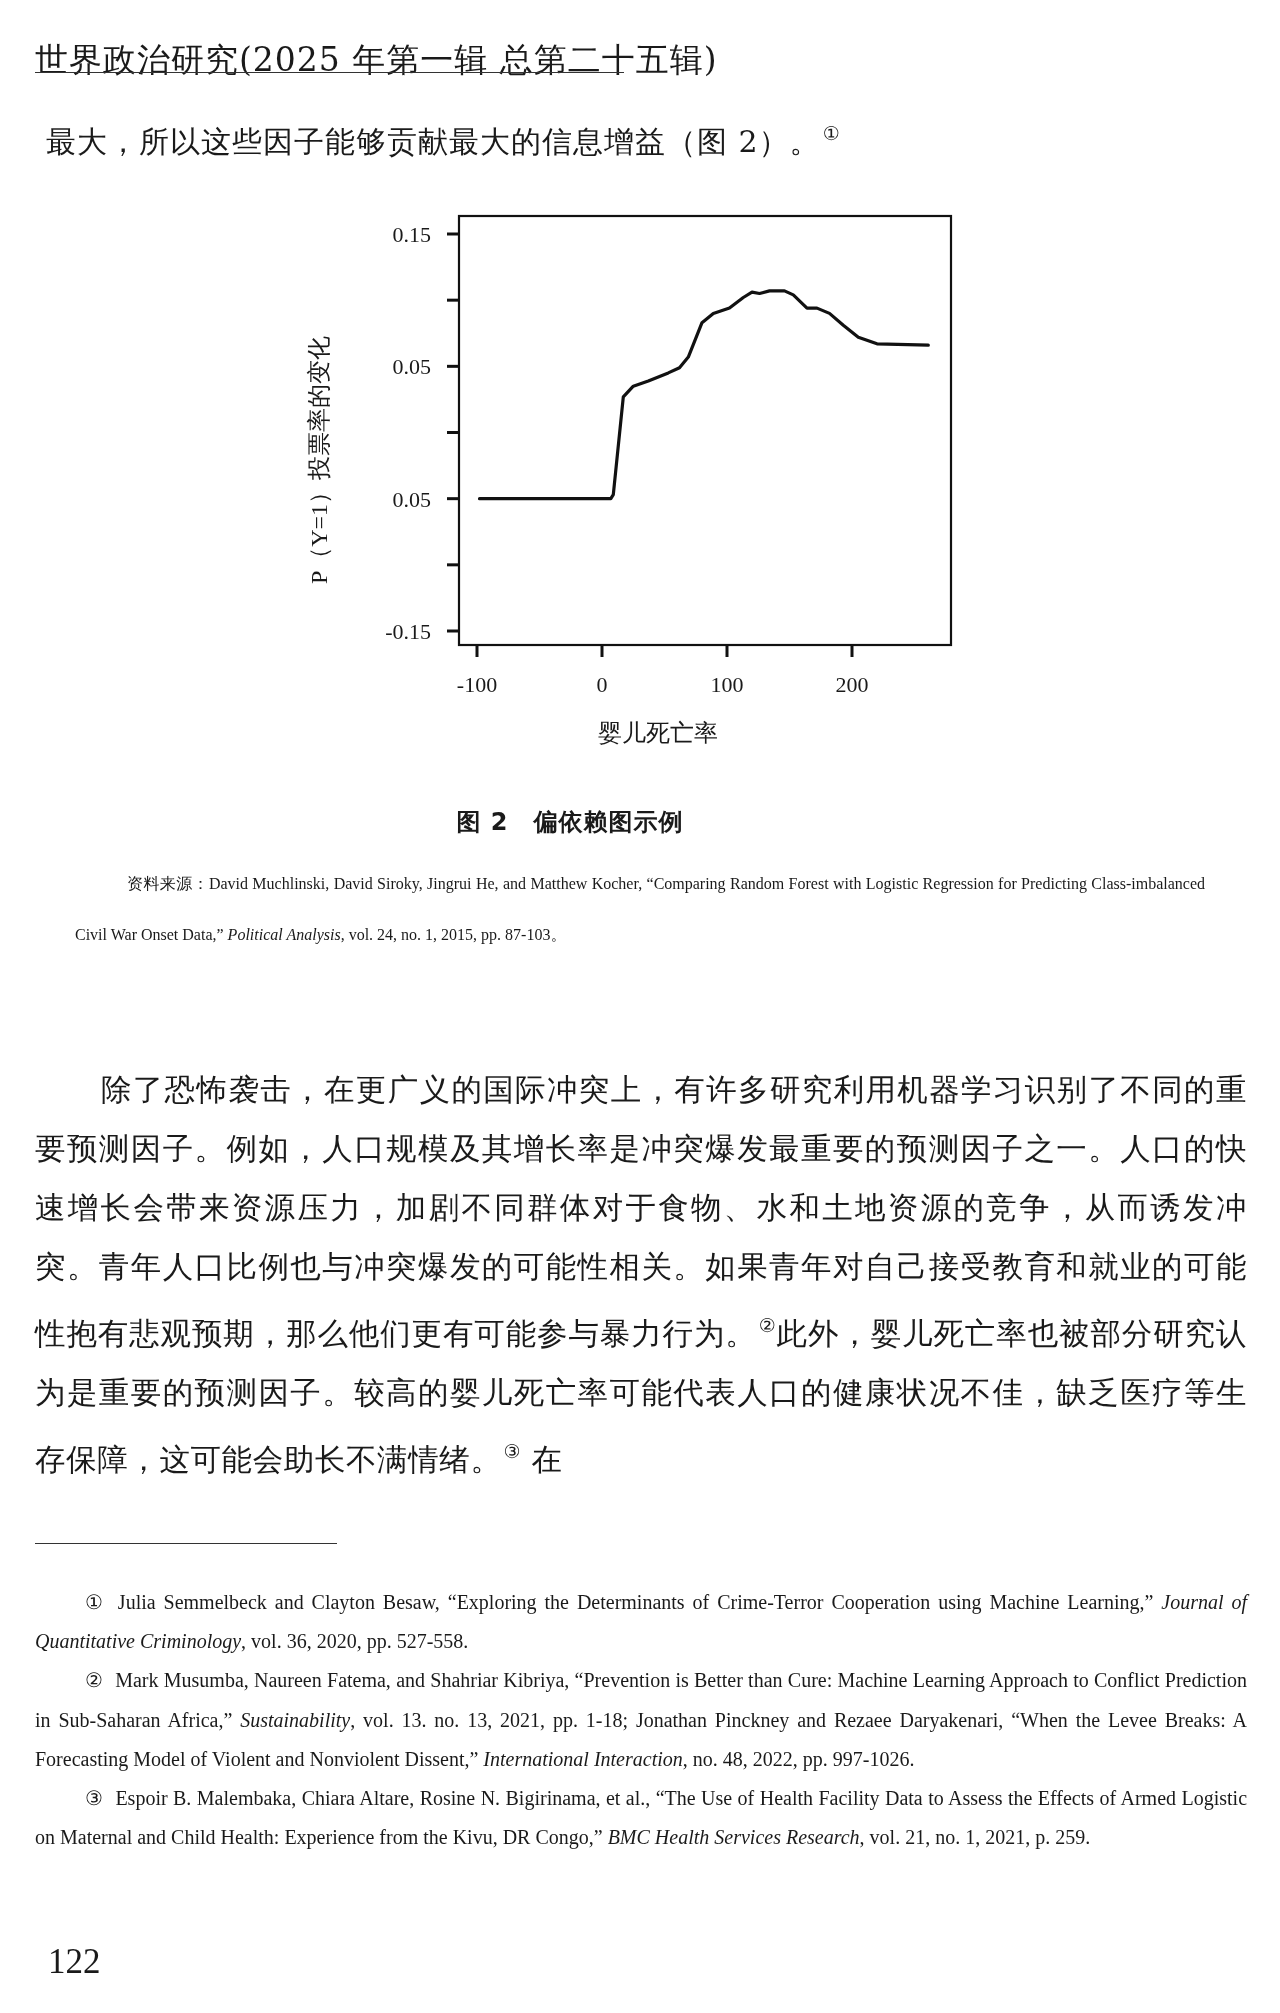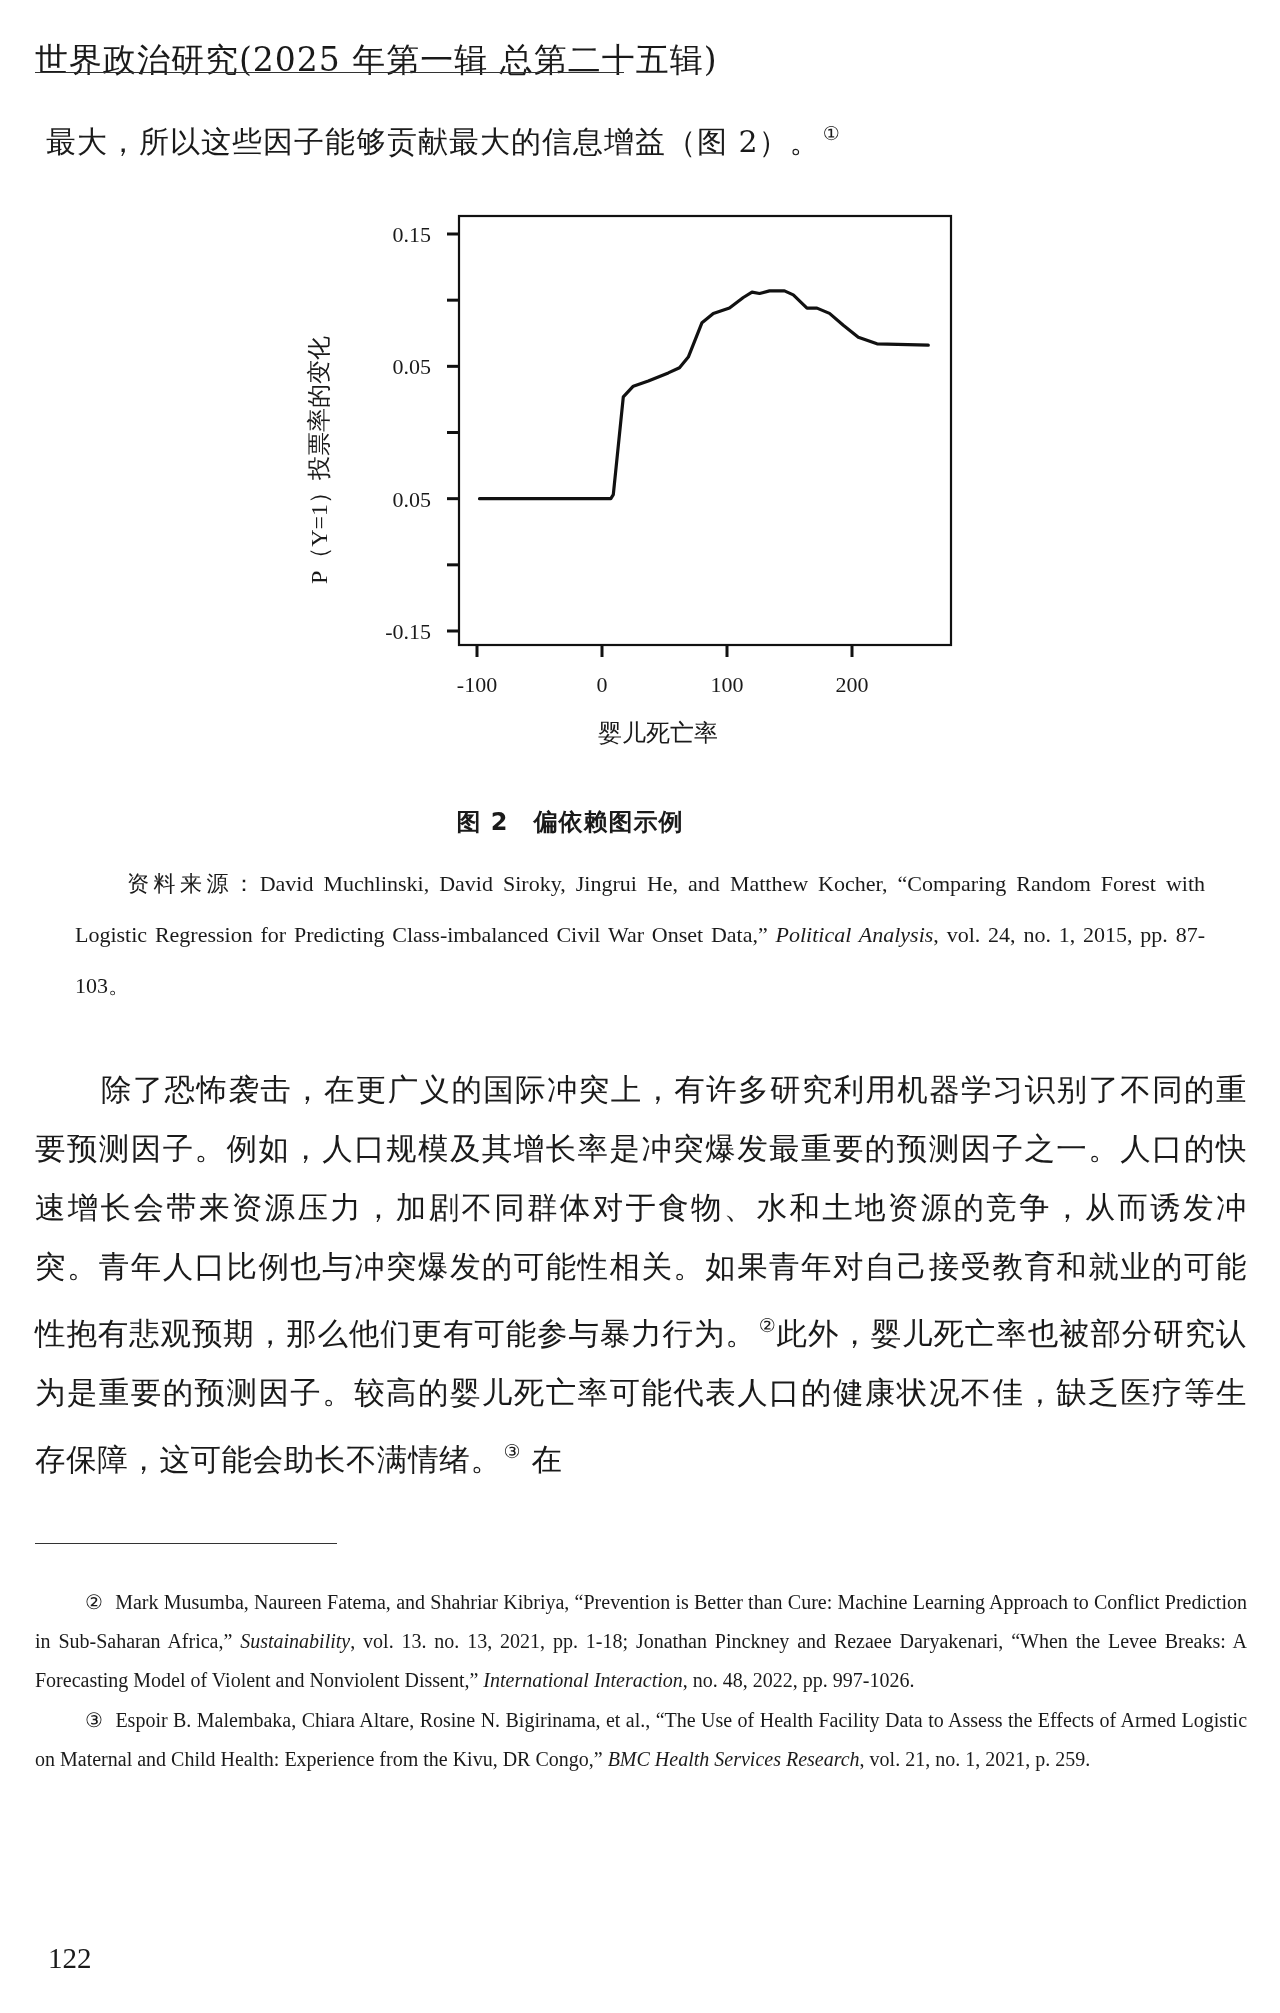--- a/index.html
+++ b/index.html
@@ -7,31 +7,31 @@
          font-family: "DejaVu Serif", "Liberation Serif", serif; color: #1a1a1a; }
   .abs { position: absolute; }
   .running-head { left: 35px; top: 38px; font-size: 33px; letter-spacing: 1px; white-space: nowrap; }
   .head-rule { left: 35px; top: 72px; width: 589px; height: 0; border-top: 1.5px solid #333; }
   .lead-line { left: 35px; top: 122px; font-size: 30px; white-space: nowrap; letter-spacing: 1px; margin-left: 11px; }
   sup.fnref { font-size: 19px; vertical-align: 12px; margin-left: 2px; }
   #chart { left: 0; top: 190px; }
   .chart-text { font-family: "Liberation Serif", "DejaVu Serif", serif; fill: #1a1a1a; }
   .caption { left: 0; width: 1140px; top: 806px; text-align: center; font-size: 24px; font-weight: bold;
              font-family: "DejaVu Sans", sans-serif; letter-spacing: 1px; }
-  .source { left: 75px; width: 1130px; top: 858px; font-size: 22px; line-height: 51px;
+  .source { left: 75px; width: 1130px; top: 858px; font-size: 16px; line-height: 51px;
             font-family: "Liberation Serif", serif; text-align: justify; text-indent: 52px; }
   .source i, .fn i { font-style: italic; }
   .body-para { left: 35px; width: 1212px; top: 1060px; font-size: 30.5px; line-height: 59px;
                text-align: justify; text-indent: 66px; letter-spacing: 0.6px; }
   .fn-rule { left: 35px; top: 1543px; width: 302px; height: 0; border-top: 1.5px solid #333; }
   .footnotes { left: 35px; width: 1212px; top: 1583px; font-size: 20px; line-height: 39.2px;
                font-family: "Liberation Serif", serif; }
   .fn { text-align: justify; text-indent: 50px; margin: 0; }
   .fn-mark { margin-right: 12px; }
-  .page-num { left: 48px; top: 1942px; font-size: 29px; font-family: "Liberation Serif", serif; }
+  .page-num { left: 48px; top: 1942px; font-size: 35px; font-family: "Liberation Serif", serif; }
 </style>
 </head>
 <body>
 
 <div class="abs running-head">世界政治研究(2025 年第一辑  总第二十五辑)</div>
 <div class="abs head-rule"></div>
 
 <div class="abs lead-line"><span>最大，所以这些因子能够贡献最大的信息增益（图 2）。</span><sup class="fnref">①</sup></div>
 
 <svg id="chart" class="abs" width="1280" height="600">
@@ -93,17 +93,18 @@
 
 <div class="abs caption">图 2　偏依赖图示例</div>
 
 <div class="abs source"><span>资料来源：</span><span>David Muchlinski, David Siroky, Jingrui He, and Matthew Kocher, “Comparing Random Forest with Logistic Regression for Predicting Class-imbalanced Civil War Onset Data,” </span><i>Political Analysis</i><span>, vol. 24, no. 1, 2015, pp. 87-103。</span></div>
 
 <div class="abs body-para"><span>除了恐怖袭击，在更广义的国际冲突上，有许多研究利用机器学习识别了不同的重要预测因子。例如，人口规模及其增长率是冲突爆发最重要的预测因子之一。人口的快速增长会带来资源压力，加剧不同群体对于食物、水和土地资源的竞争，从而诱发冲突。青年人口比例也与冲突爆发的可能性相关。如果青年对自己接受教育和就业的可能性抱有悲观预期，那么他们更有可能参与暴力行为。</span><sup class="fnref">②</sup><span>此外，婴儿死亡率也被部分研究认为是重要的预测因子。较高的婴儿死亡率可能代表人口的健康状况不佳，缺乏医疗等生存保障，这可能会助长不满情绪。</span><sup class="fnref">③</sup><span> 在</span></div>
 
 <div class="abs fn-rule"></div>
 
 <div class="abs footnotes">
+  <p class="fn"><span class="fn-mark">①</span><span>Julia Semmelbeck and Clayton Besaw, “Exploring the Determinants of Crime-Terror Cooperation using Machine Learning,” </span><i>Journal of Quantitative Criminology</i><span>, vol. 36, 2020, pp. 527-558.</span></p>
   <p class="fn"><span class="fn-mark">②</span><span>Mark Musumba, Naureen Fatema, and Shahriar Kibriya, “Prevention is Better than Cure: Machine Learning Approach to Conflict Prediction in Sub-Saharan Africa,” </span><i>Sustainability</i><span>, vol. 13. no. 13, 2021, pp. 1-18; Jonathan Pinckney and Rezaee Daryakenari, “When the Levee Breaks: A Forecasting Model of Violent and Nonviolent Dissent,” </span><i>International Interaction</i><span>, no. 48, 2022, pp. 997-1026.</span></p>
   <p class="fn"><span class="fn-mark">③</span><span>Espoir B. Malembaka, Chiara Altare, Rosine N. Bigirinama, et al., “The Use of Health Facility Data to Assess the Effects of Armed Logistic on Maternal and Child Health: Experience from the Kivu, DR Congo,” </span><i>BMC Health Services Research</i><span>, vol. 21, no. 1, 2021, p. 259.</span></p>
 </div>
 
 <div class="abs page-num">122</div>
 
 </body></html>

